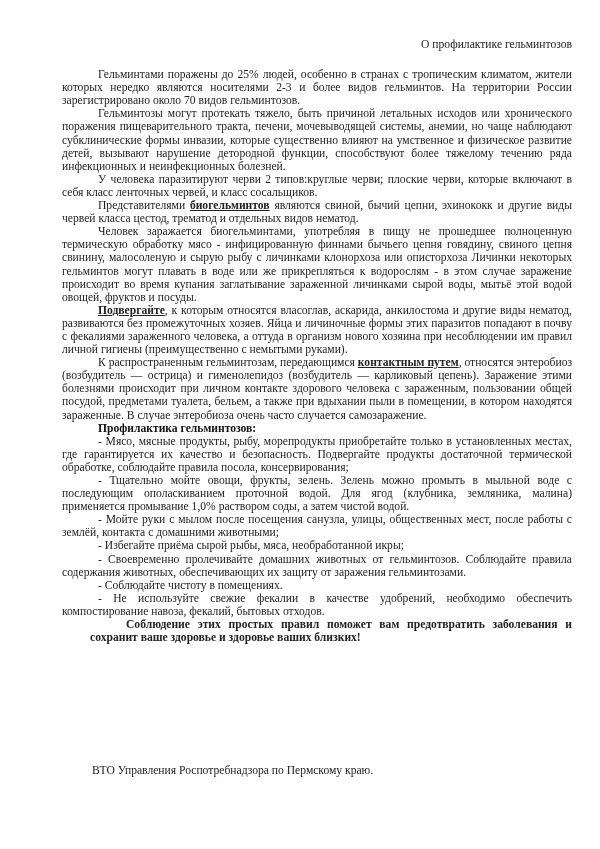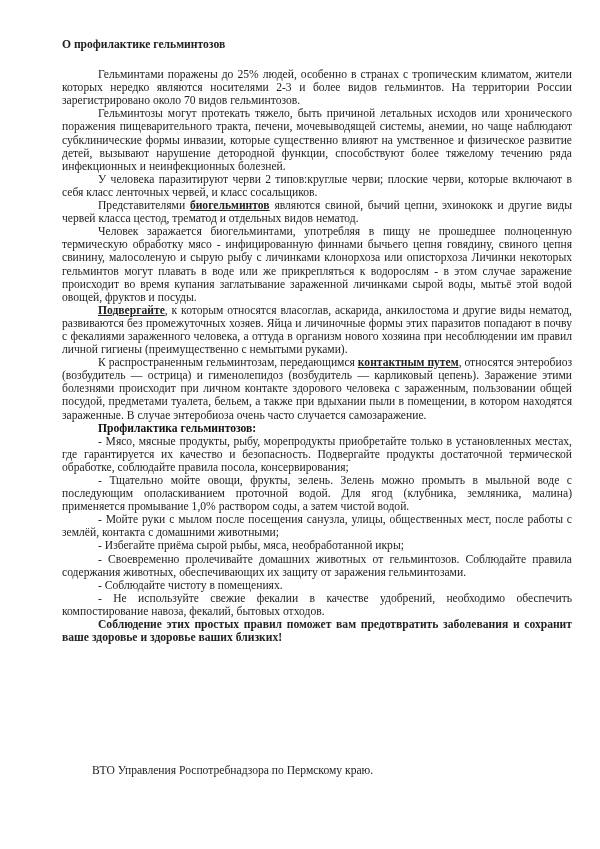--- a/index.html
+++ b/index.html
@@ -3,25 +3,25 @@
 <meta charset="utf-8">
 <style>
   html, body { margin:0; padding:0; background:#ffffff; }
   body { width:600px; height:849px; overflow:hidden; position:relative; }
   .page {
     position:absolute; left:62px; top:38px; width:510px;
     font-family:"Liberation Serif", "DejaVu Serif", serif;
     font-size:11.6px; line-height:13.1px; color:#222;
     text-align:justify;
   }
-  .title { text-align:left; font-weight:bold; font-size:11.6px; margin:0 0 17px 0; }
+  .title { text-align:right; font-weight:normal; font-size:11.6px; margin:0 0 17px 0; }
   p { margin:0; text-indent:36px; }
   b { color:#111; }
   .ul { text-decoration:underline; font-weight:bold; }
-  .final { font-weight:bold; }
+  .final { font-weight:bold;margin-left:28px; }
   .signature { position:absolute; left:92px; top:764px; font-family:"Liberation Serif", "DejaVu Serif", serif; font-size:11.6px; color:#222; }
 </style>
 </head>
 <body>
 
 <div class="page">
   <div class="title">О профилактике гельминтозов</div>
 
   <p>Гельминтами поражены до 25% людей, особенно в странах с тропическим климатом, жители которых нередко являются носителями 2-3 и более видов гельминтов. На территории России зарегистрировано около 70 видов гельминтозов.</p>
   <p>Гельминтозы могут протекать тяжело, быть причиной летальных исходов или хронического поражения пищеварительного тракта, печени, мочевыводящей системы, анемии, но чаще наблюдают субклинические формы инвазии, которые существенно влияют на умственное и физическое развитие детей, вызывают нарушение детородной функции, способствуют более тяжелому течению ряда инфекционных и неинфекционных болезней.</p>

